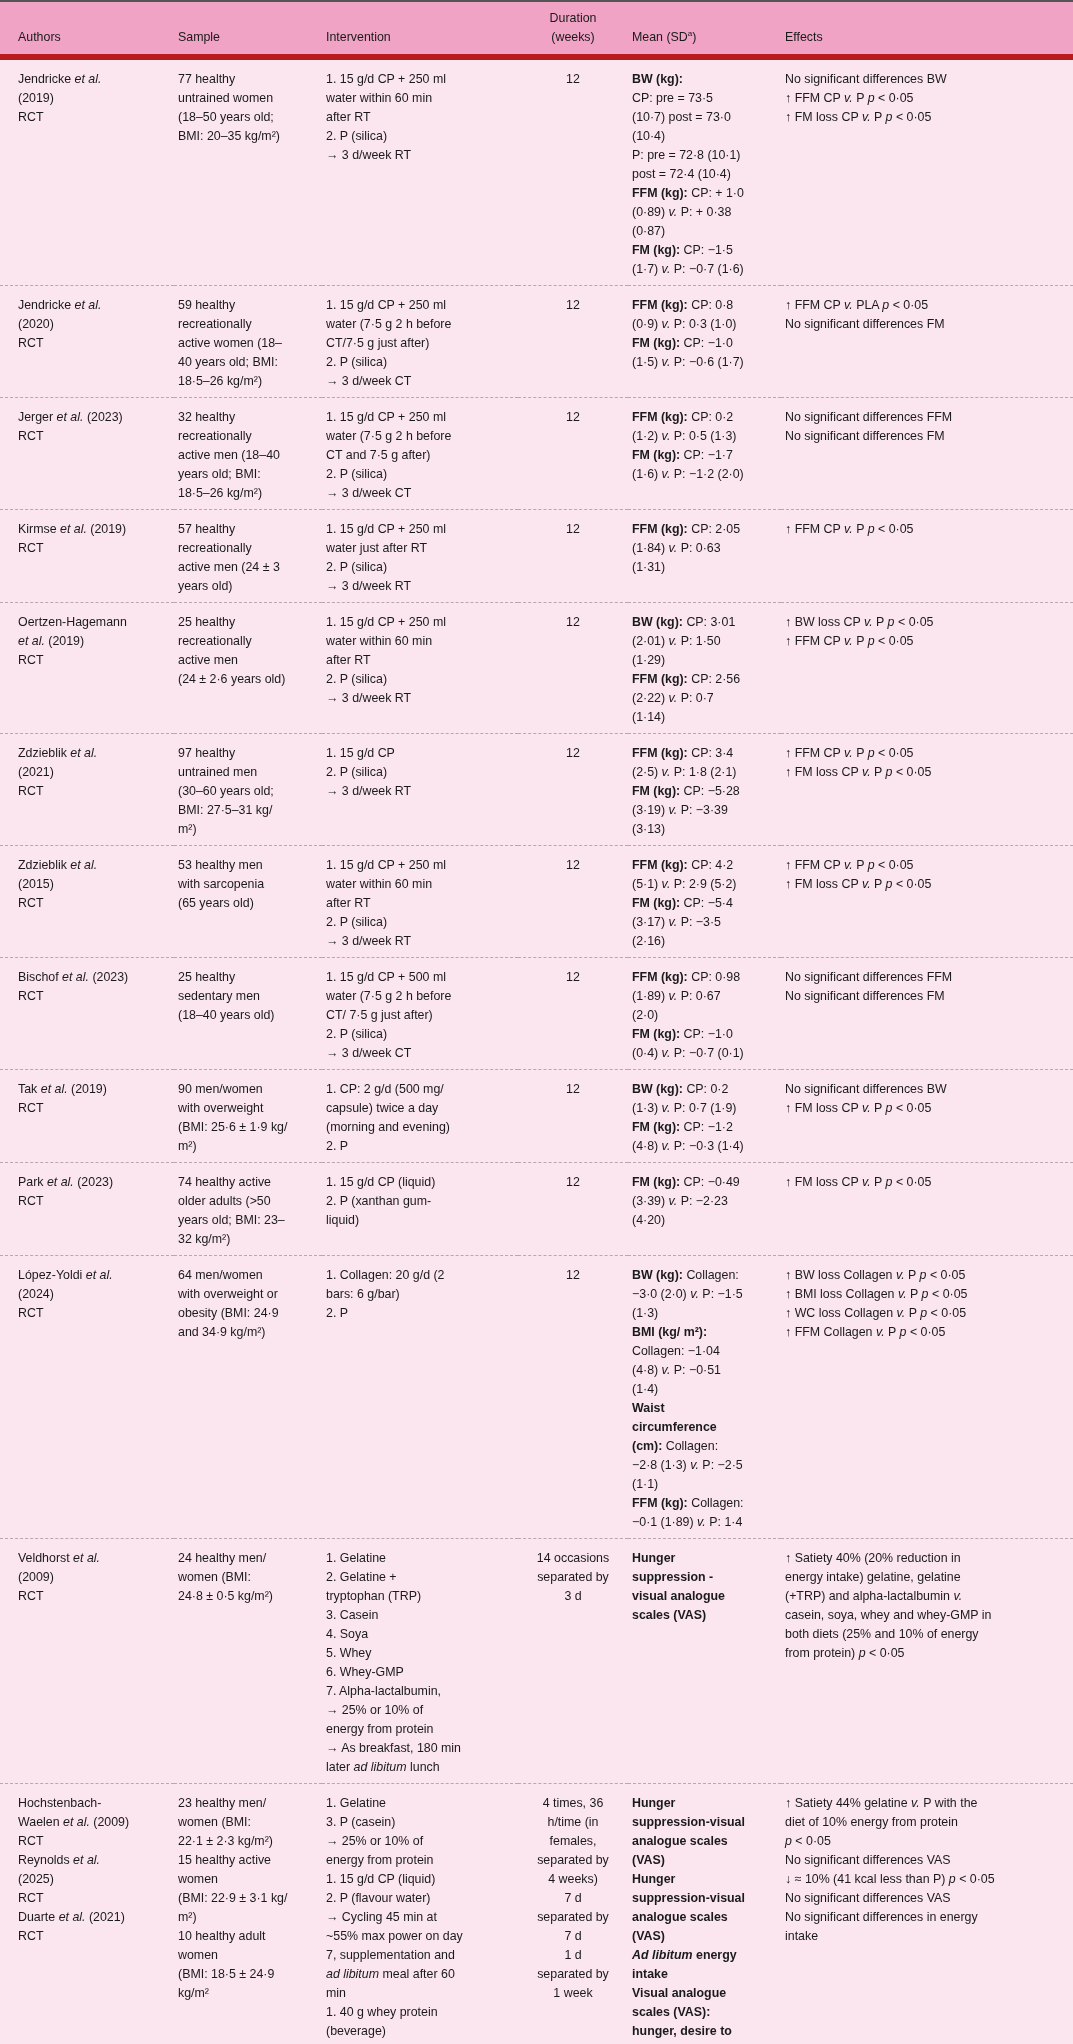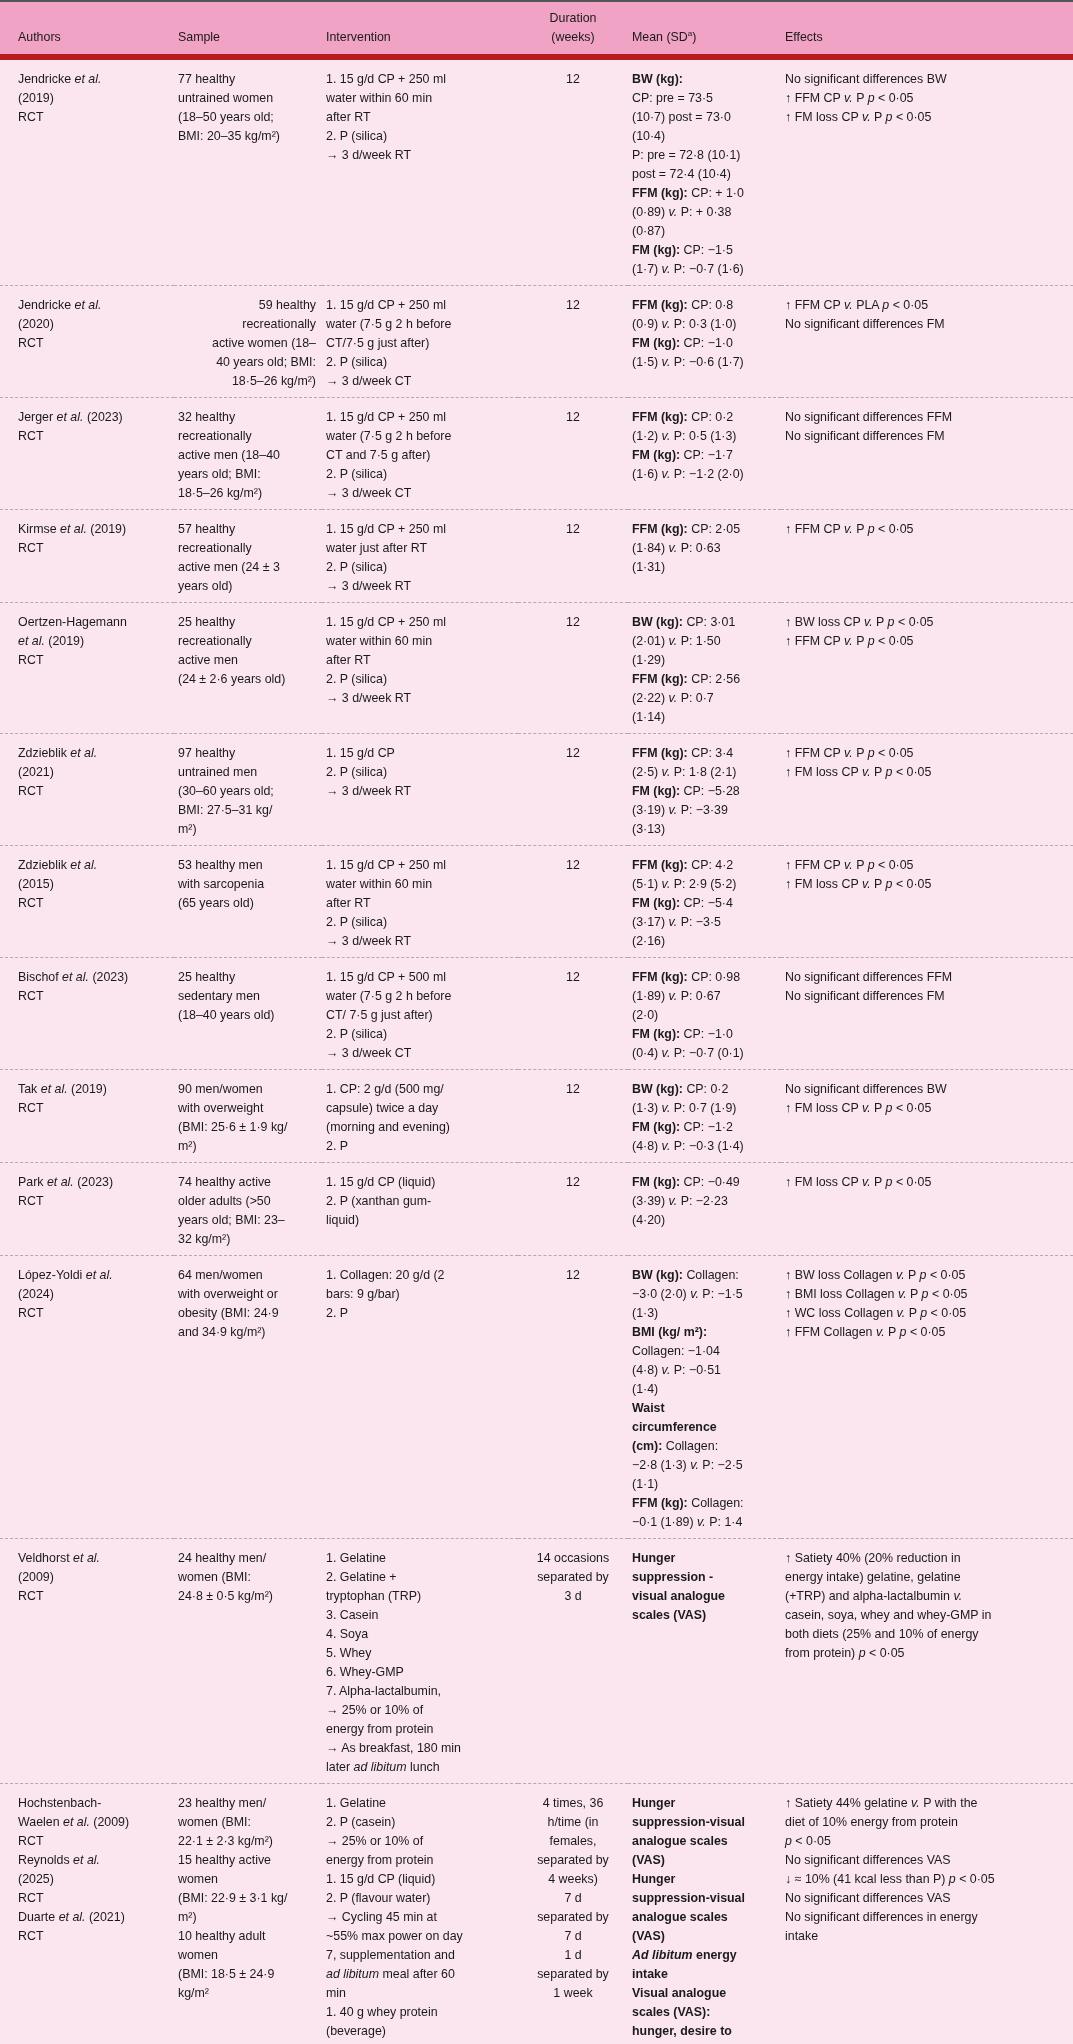--- a/index.html
+++ b/index.html
@@ -83,21 +83,21 @@
           <span class="line">↑ FFM CP <i>v.</i> P <i>p</i> &lt; 0·05</span>
           <span class="line">↑ FM loss CP <i>v.</i> P <i>p</i> &lt; 0·05</span>
         </td>
       </tr>
       <tr>
         <td>
           <span class="line">Jendricke <i>et al.</i></span>
           <span class="line">(2020)</span>
           <span class="line">RCT</span>
         </td>
-        <td style="padding-left: 4px; text-align: right;">
+        <td style="padding-left: 4px;">
           <span class="line">59 healthy</span>
           <span class="line">recreationally</span>
           <span class="line">active women (18–</span>
           <span class="line">40 years old; BMI:</span>
           <span class="line">18·5–26 kg/m²)</span>
         </td>
         <td style="padding-left: 4px;">
           <span class="line">1. 15 g/d CP + 250 ml</span>
           <span class="line">water (7·5 g 2 h before</span>
           <span class="line">CT/7·5 g just after)</span>
@@ -379,21 +379,21 @@
           <span class="line">RCT</span>
         </td>
         <td style="padding-left: 4px;">
           <span class="line">64 men/women</span>
           <span class="line">with overweight or</span>
           <span class="line">obesity (BMI: 24·9</span>
           <span class="line">and 34·9 kg/m²)</span>
         </td>
         <td style="padding-left: 4px;">
           <span class="line">1. Collagen: 20 g/d (2</span>
-          <span class="line">bars: 9 g/bar)</span>
+          <span class="line">bars: 6 g/bar)</span>
           <span class="line">2. P</span>
         </td>
         <td class="dur">
           <span class="line">12</span>
         </td>
         <td class="mean">
           <span class="line"><b>BW (kg):</b> Collagen:</span>
           <span class="line">−3·0 (2·0) <i>v.</i> P: −1·5</span>
           <span class="line">(1·3)</span>
           <span class="line"><b>BMI (kg/ m²):</b></span>
@@ -479,21 +479,21 @@
           <span class="line">women</span>
           <span class="line">(BMI: 22·9 ± 3·1 kg/</span>
           <span class="line">m²)</span>
           <span class="line">10 healthy adult</span>
           <span class="line">women</span>
           <span class="line">(BMI: 18·5 ± 24·9</span>
           <span class="line">kg/m²</span>
         </td>
         <td style="padding-left: 4px;">
           <span class="line">1. Gelatine</span>
-          <span class="line">2. P (casein)</span>
+          <span class="line">3. P (casein)</span>
           <span class="line">→ 25% or 10% of</span>
           <span class="line">energy from protein</span>
           <span class="line">1. 15 g/d CP (liquid)</span>
           <span class="line">2. P (flavour water)</span>
           <span class="line">→ Cycling 45 min at</span>
           <span class="line">~55% max power on day</span>
           <span class="line">7, supplementation and</span>
           <span class="line"><i>ad libitum</i> meal after 60</span>
           <span class="line">min</span>
           <span class="line">1. 40 g whey protein</span>

